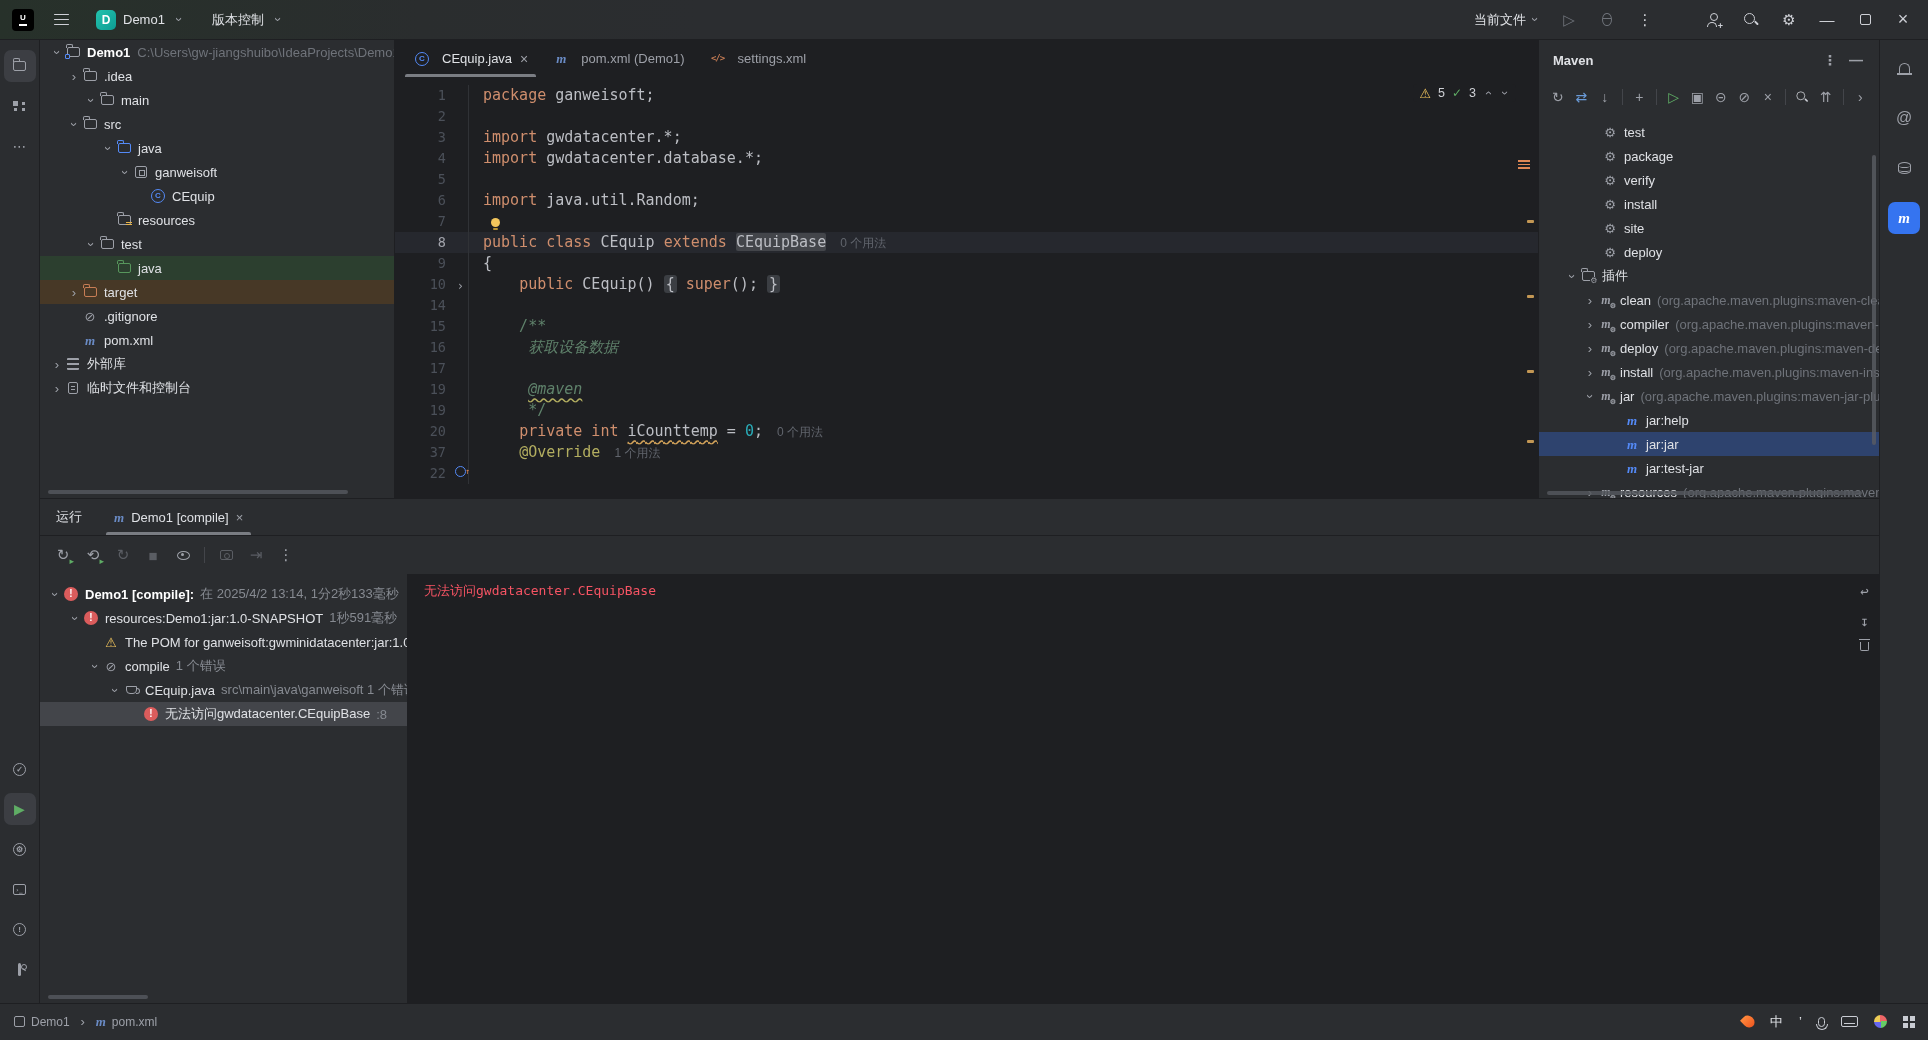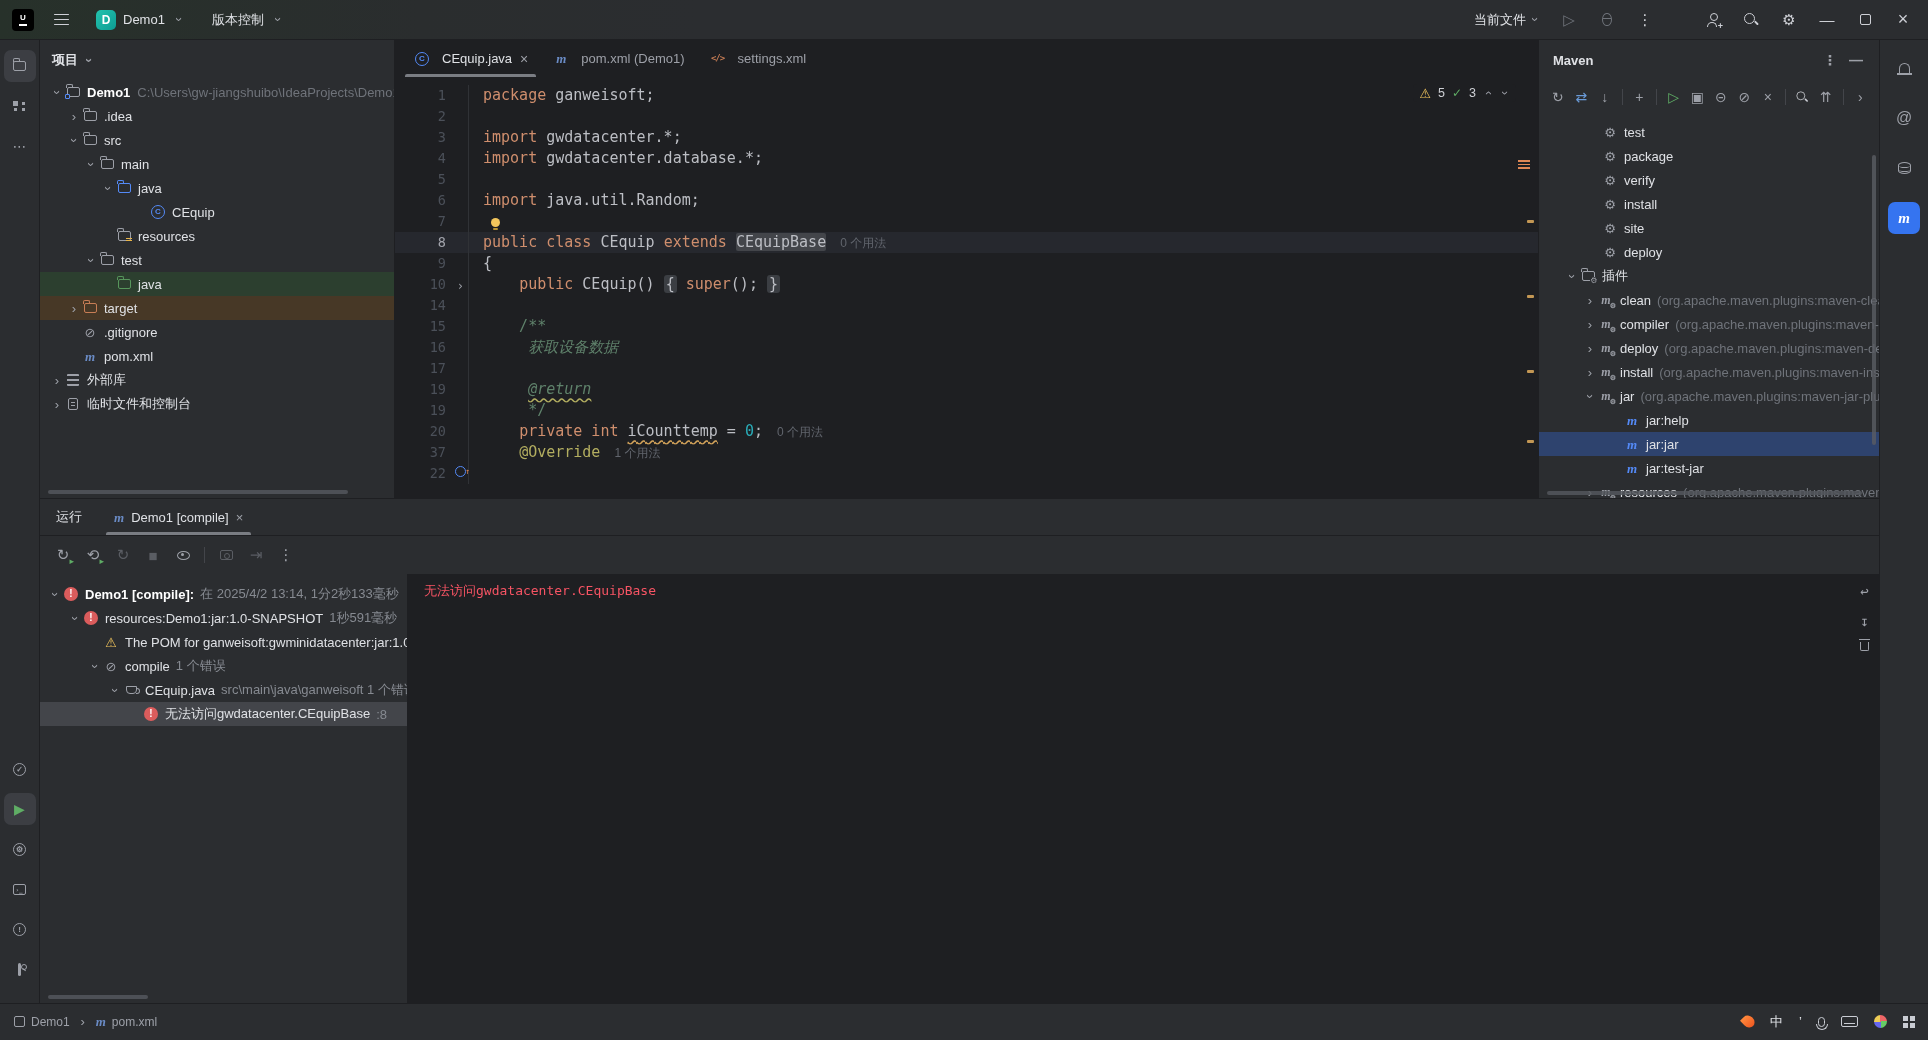--- a/index.html
+++ b/index.html
@@ -267,62 +267,65 @@
         </span>
       <span class="stripe-btn">
           <span class="branch-ic"></span>
         </span>
     </nav>
 
     <div id="center">
       <div id="upper">
 
         <aside id="project-panel">
-          <div class="panel-head">
-            <span>项目</span>
-            <span class="chev down">›</span>
-          </div>
           <div id="project-tree">
               <div class="t-row" style="padding-left: 10px;">
                 <span class="chev down">›</span>
                 <span class="ic">
                   <span class="f">
                     <span class="badge"></span>
                   </span>
                 </span>
                 <span class="lbl bold">Demo1</span>
                 <span class="extra">C:\Users\gw-jiangshuibo\IdeaProjects\Demo1</span>
               </div>
               <div class="t-row" style="padding-left: 27px;">
                 <span class="chev ">›</span>
                 <span class="ic">
                   <span class="f"></span>
                 </span>
                 <span class="lbl">.idea</span>
               </div>
+              <div class="t-row" style="padding-left: 44px;">
+                <span class="chev down">›</span>
+                <span class="ic">
+                  <span class="f"></span>
+                </span>
+                <span class="lbl">main</span>
+              </div>
               <div class="t-row" style="padding-left: 27px;">
                 <span class="chev down">›</span>
                 <span class="ic">
                   <span class="f"></span>
                 </span>
                 <span class="lbl">src</span>
               </div>
-              <div class="t-row" style="padding-left: 44px;">
-                <span class="chev down">›</span>
-                <span class="ic">
-                  <span class="f"></span>
-                </span>
-                <span class="lbl">main</span>
-              </div>
               <div class="t-row" style="padding-left: 61px;">
                 <span class="chev down">›</span>
                 <span class="ic">
                   <span class="f blue"></span>
                 </span>
                 <span class="lbl">java</span>
+              </div>
+              <div class="t-row" style="padding-left: 78px;">
+                <span class="chev down">›</span>
+                <span class="ic">
+                  <span class="pkg"></span>
+                </span>
+                <span class="lbl">ganweisoft</span>
               </div>
               <div class="t-row" style="padding-left: 95px;">
                 <span class="chev none">›</span>
                 <span class="ic">
                   <span class="clsC">C</span>
                 </span>
                 <span class="lbl">CEquip</span>
               </div>
               <div class="t-row" style="padding-left: 61px;">
                 <span class="chev none">›</span>
@@ -460,21 +463,21 @@
               <div class="code-row">
                 <span class="gut">16</span>
                 <span class="code-text"><span class="tk cmi">     获取设备数据</span></span>
               </div>
               <div class="code-row">
                 <span class="gut">17</span>
                 <span class="code-text"></span>
               </div>
               <div class="code-row">
                 <span class="gut">19</span>
-                <span class="code-text"><span class="tk pl">     </span><span class="tk doc">@return</span></span>
+                <span class="code-text"><span class="tk pl">     </span><span class="tk doc">@maven</span></span>
               </div>
               <div class="code-row">
                 <span class="gut">19</span>
                 <span class="code-text"><span class="tk cm">     */</span></span>
               </div>
               <div class="code-row">
                 <span class="gut">20</span>
                 <span class="code-text"><span class="tk pl">    </span><span class="tk kw">private int </span><span class="tk field">iCounttemp</span><span class="tk pl"> = </span><span class="tk num">0</span><span class="tk pl">;</span><span class="inlay">0 个用法</span></span>
               </div>
               <div class="code-row">

